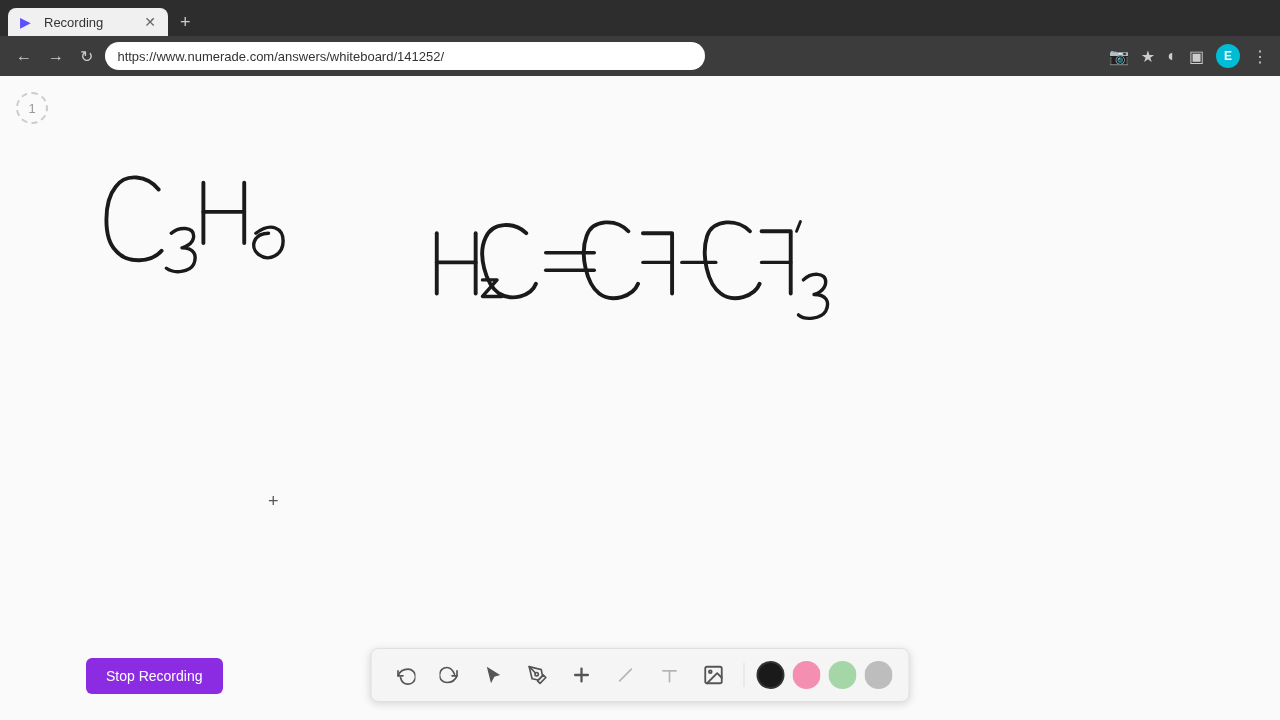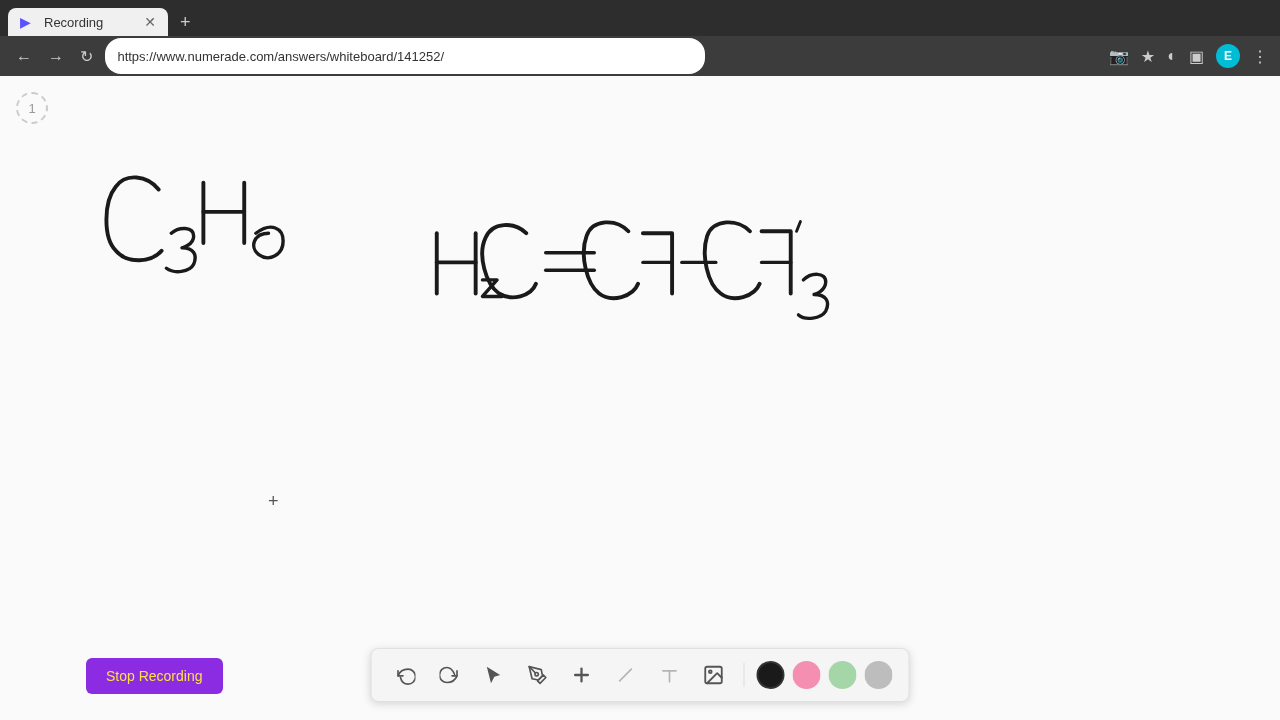--- a/index.html
+++ b/index.html
@@ -84,21 +84,21 @@
       background: none;
       border: none;
       padding: 4px;
     }
 
     .url-input {
       flex: 1;
       max-width: 600px;
       background: #fff;
       border-radius: 16px;
-      height: 36px;
+      height: 28px;
       padding: 0 12px;
       font-size: 13px;
       border: none;
       outline: none;
       color: #333;
     }
 
     .browser-icons {
       margin-left: auto;
       display: flex;
@@ -217,21 +217,21 @@
     .color-btn.active {
       border-color: #333;
     }
 
     
     .stop-recording-btn {
       position: absolute;
       bottom: 26px;
       left: 86px;
       background: #8b2be2;
-      color: #fde047;
+      color: #ffffff;
       border: none;
       border-radius: 6px;
       padding: 10px 20px;
       font-size: 14px;
       font-weight: 500;
       cursor: pointer;
     }
 
     
     .formula-svg {

